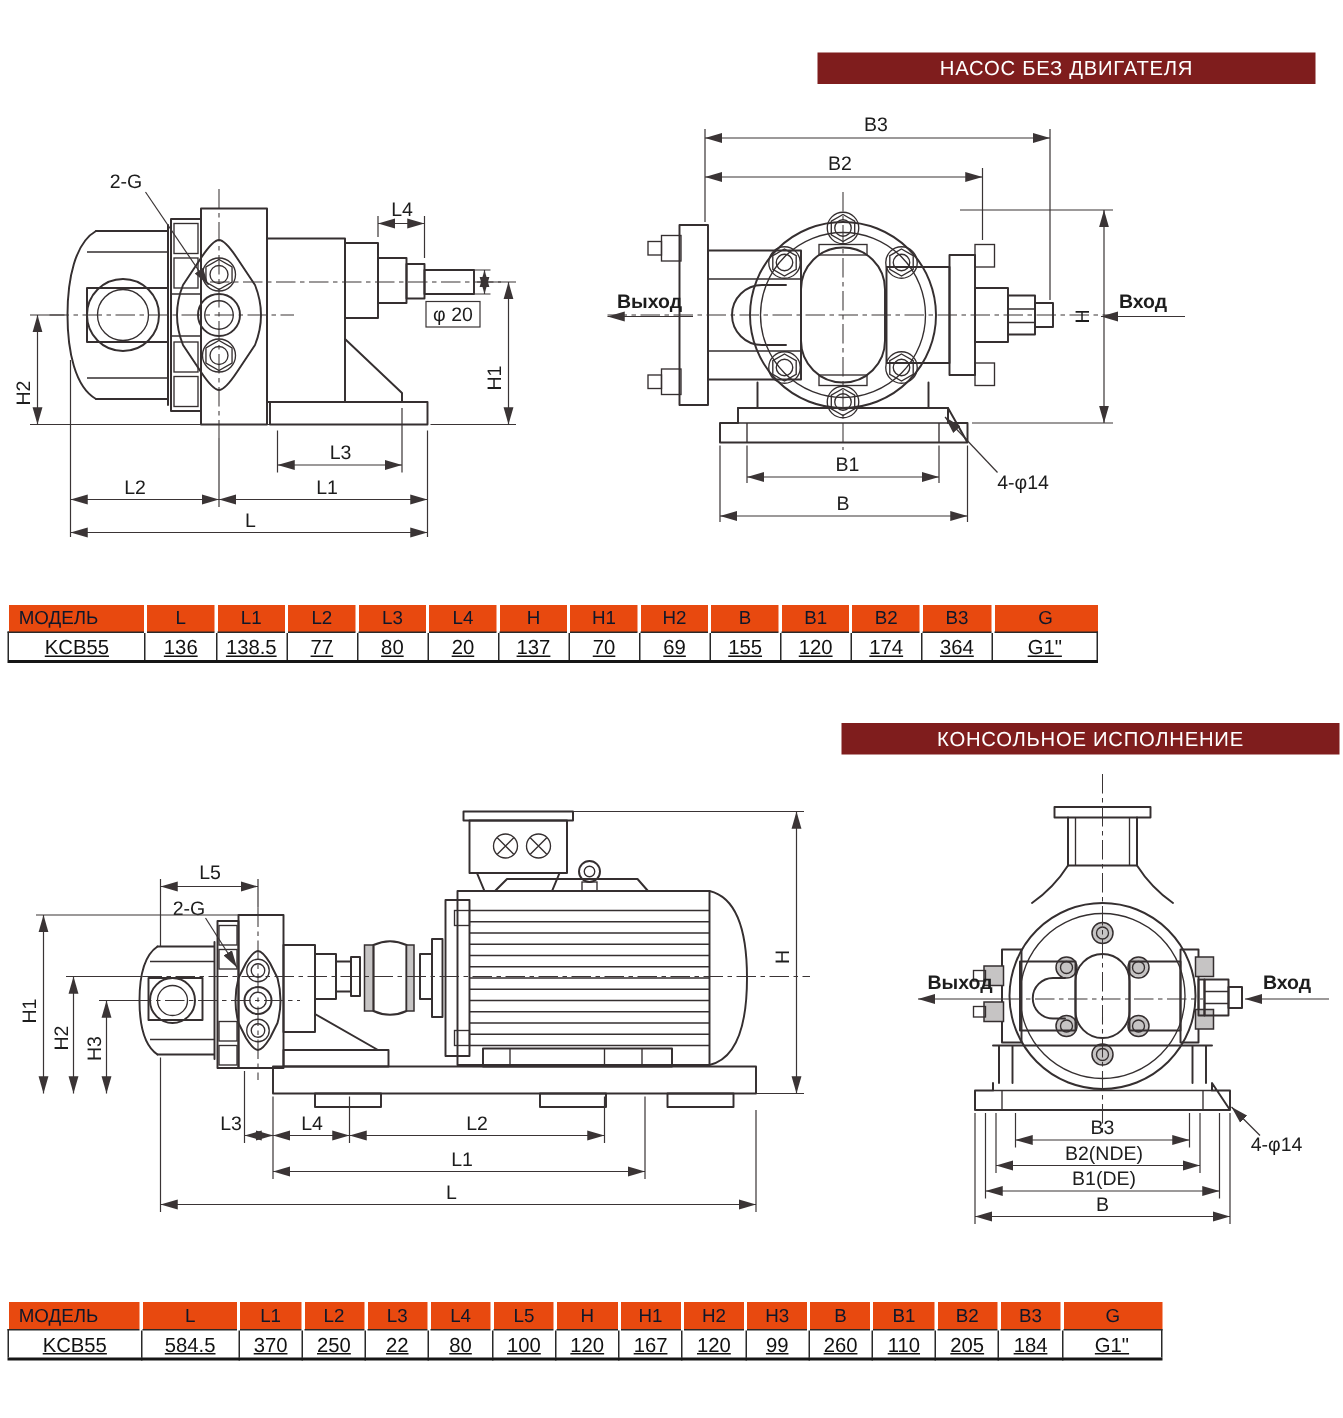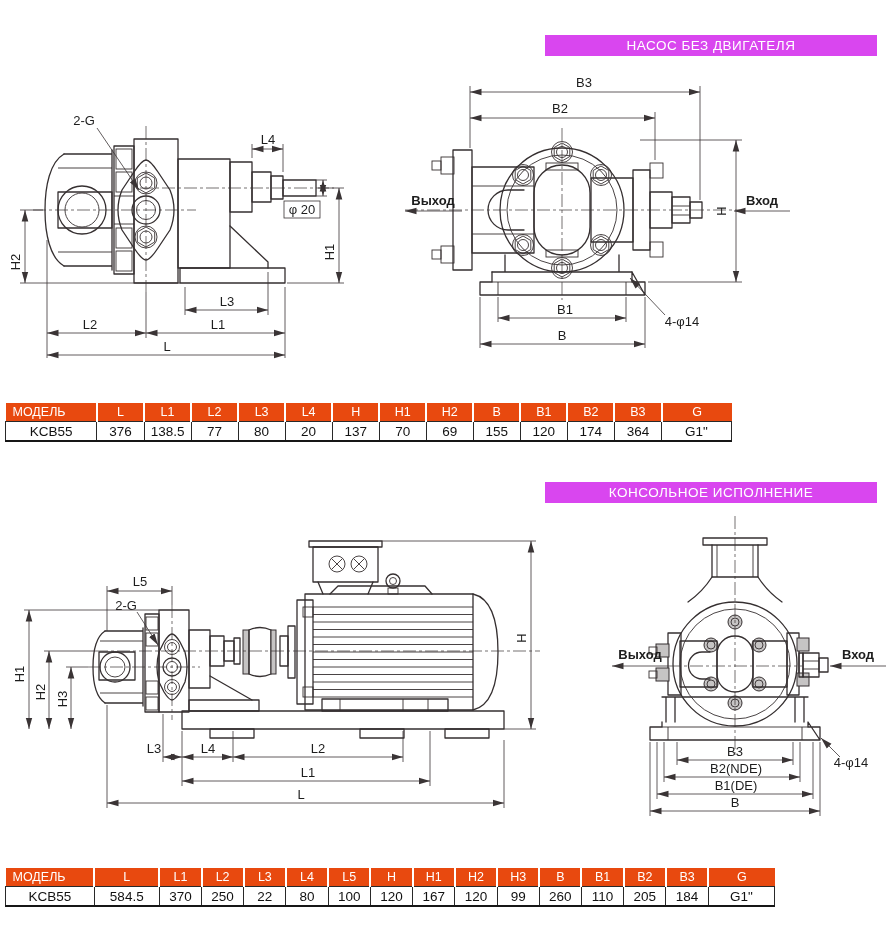--- a/index.html
+++ b/index.html
@@ -1,37 +1,37 @@
 <!DOCTYPE html>
 <html><head>
 <meta charset="utf-8">
 <style>
   html,body{margin:0;padding:0;background:#ffffff;}
   .page{position:relative;width:895px;height:945px;background:#fff;font-family:"Liberation Sans",sans-serif;overflow:hidden;}
-  .banner{position:absolute;width:332px;height:21px;background:#d946ef;color:#fff;
+  .banner{position:absolute;width:332px;height:21px;background:#7f1d1d;color:#fff;
           font-size:13.5px;line-height:21px;text-align:center;letter-spacing:.5px;}
   .banner1{left:545px;top:35px;}
-  .banner2{left:545px;top:482px;}
+  .banner2{left:561px;top:482px;}
   svg{position:absolute;}
   svg *{vector-effect:none;}
   .obj{stroke:#352f30;stroke-width:1.3;fill:none;stroke-linejoin:round;stroke-linecap:round;}
   .thin{stroke:#352f30;stroke-width:.9;fill:none;}
   .dim{stroke:#3a3435;stroke-width:.8;fill:none;}
   .cl{stroke:#3a3435;stroke-width:.7;fill:none;stroke-dasharray:13 3 3 3;}
   .fillg{fill:#c6c4c4;stroke:#352f30;stroke-width:1;}
   text{fill:#1d1d1d;font-family:"Liberation Sans",sans-serif;font-size:13px;stroke:none;}
   .lbl{font-size:13px;}
   .flow{font-size:13px;font-weight:bold;}
   .dimtable{position:absolute;border-collapse:collapse;table-layout:fixed;border-bottom:2.5px solid #161616;}
-  .dimtable thead td{background:#e8490f;color:#ffffff;font-size:12.5px;text-align:center;
+  .dimtable thead td{background:#e8490f;color:#0f172a;font-size:12.5px;text-align:center;
       border-right:2px solid #fff;height:16px;padding:1px 0;overflow:hidden;white-space:nowrap;}
   .dimtable thead td:last-child{border-right:none;}
   .dimtable thead td:first-child{text-align:left;padding-left:7px;}
   .dimtable tbody td{background:#fff;color:#111;font-size:13.5px;text-align:center;
-      border:1.3px solid #292929;height:16px;padding:1px 0;white-space:nowrap;}
+      border:1.3px solid #292929;height:16px;padding:1px 0;white-space:nowrap;text-decoration:underline;}
   .t1{left:5px;top:403px;width:727px;}
   .t1 td:first-child{width:11.5%;} .t1 td:last-child{width:9.5%;}
   .t2{left:5px;top:868px;width:770px;}
   .t2 td:first-child{width:10.5%;} .t2 td:last-child{width:8.5%;} .t2 td:nth-child(2){width:8.2%;}
 </style>
 </head>
 <body>
 
 <div class="page">
 
@@ -207,21 +207,21 @@
           <td>B</td>
           <td>B1</td>
           <td>B2</td>
           <td>B3</td>
           <td>G</td>
         </tr>
       </thead>
     <tbody>
         <tr>
           <td>KCB55</td>
-          <td>376</td>
+          <td>136</td>
           <td>138.5</td>
           <td>77</td>
           <td>80</td>
           <td>20</td>
           <td>137</td>
           <td>70</td>
           <td>69</td>
           <td>155</td>
           <td>120</td>
           <td>174</td>

